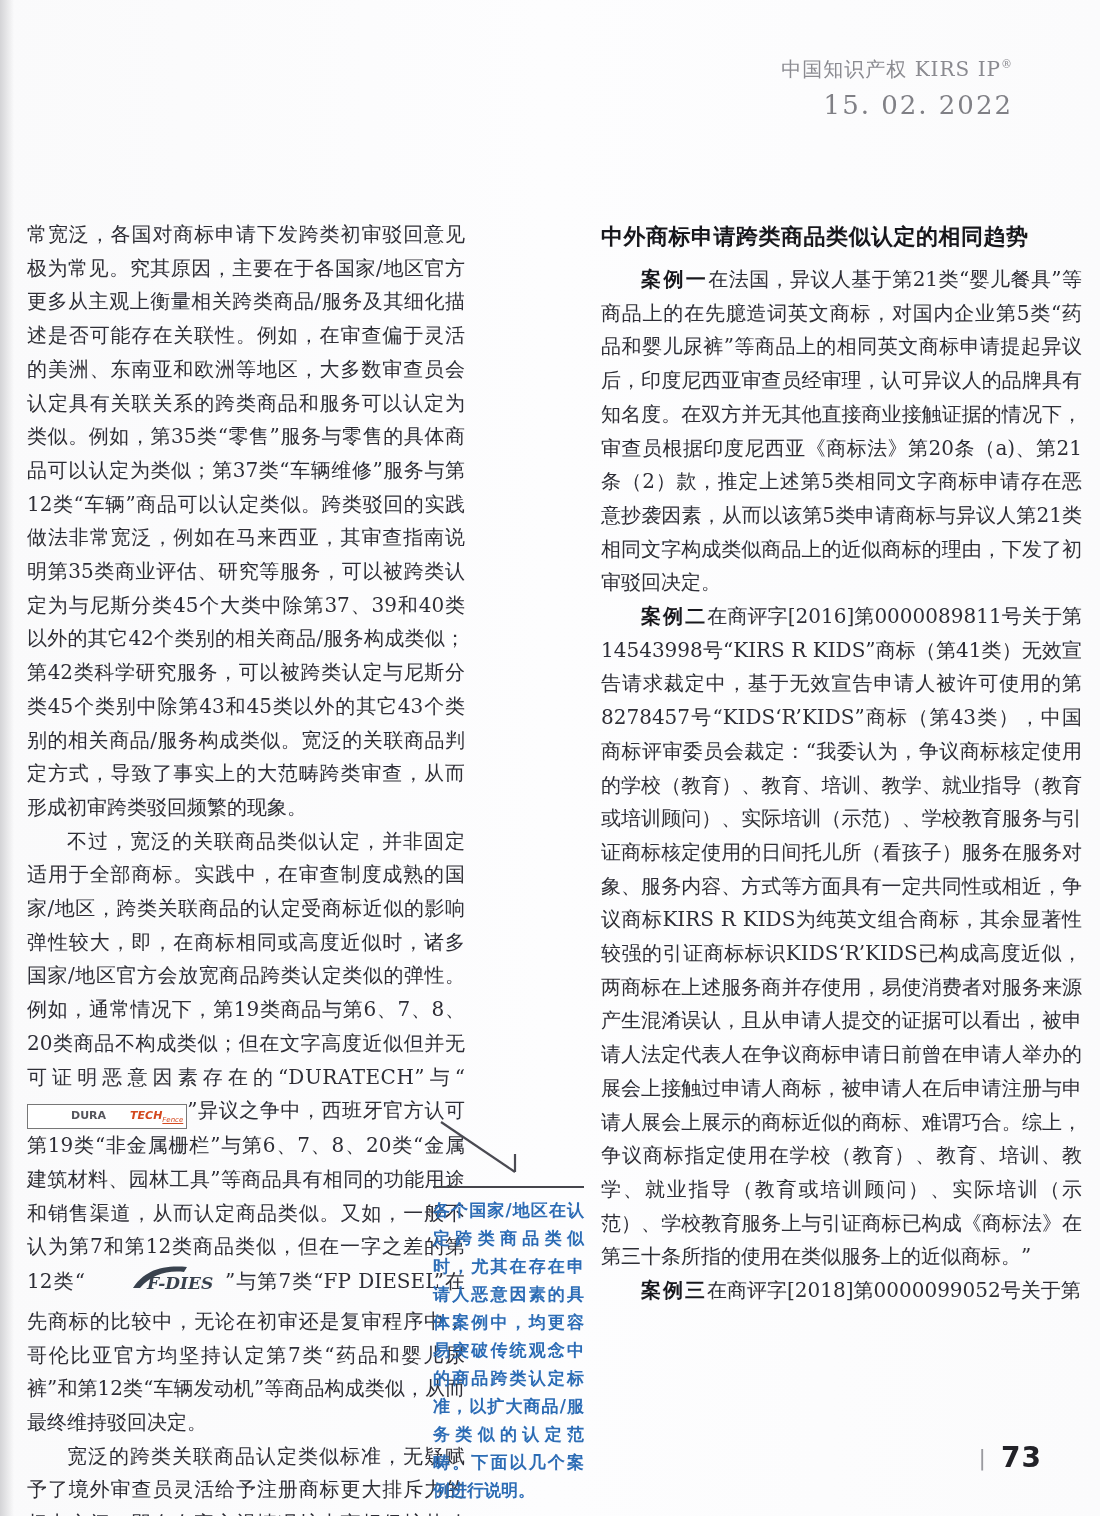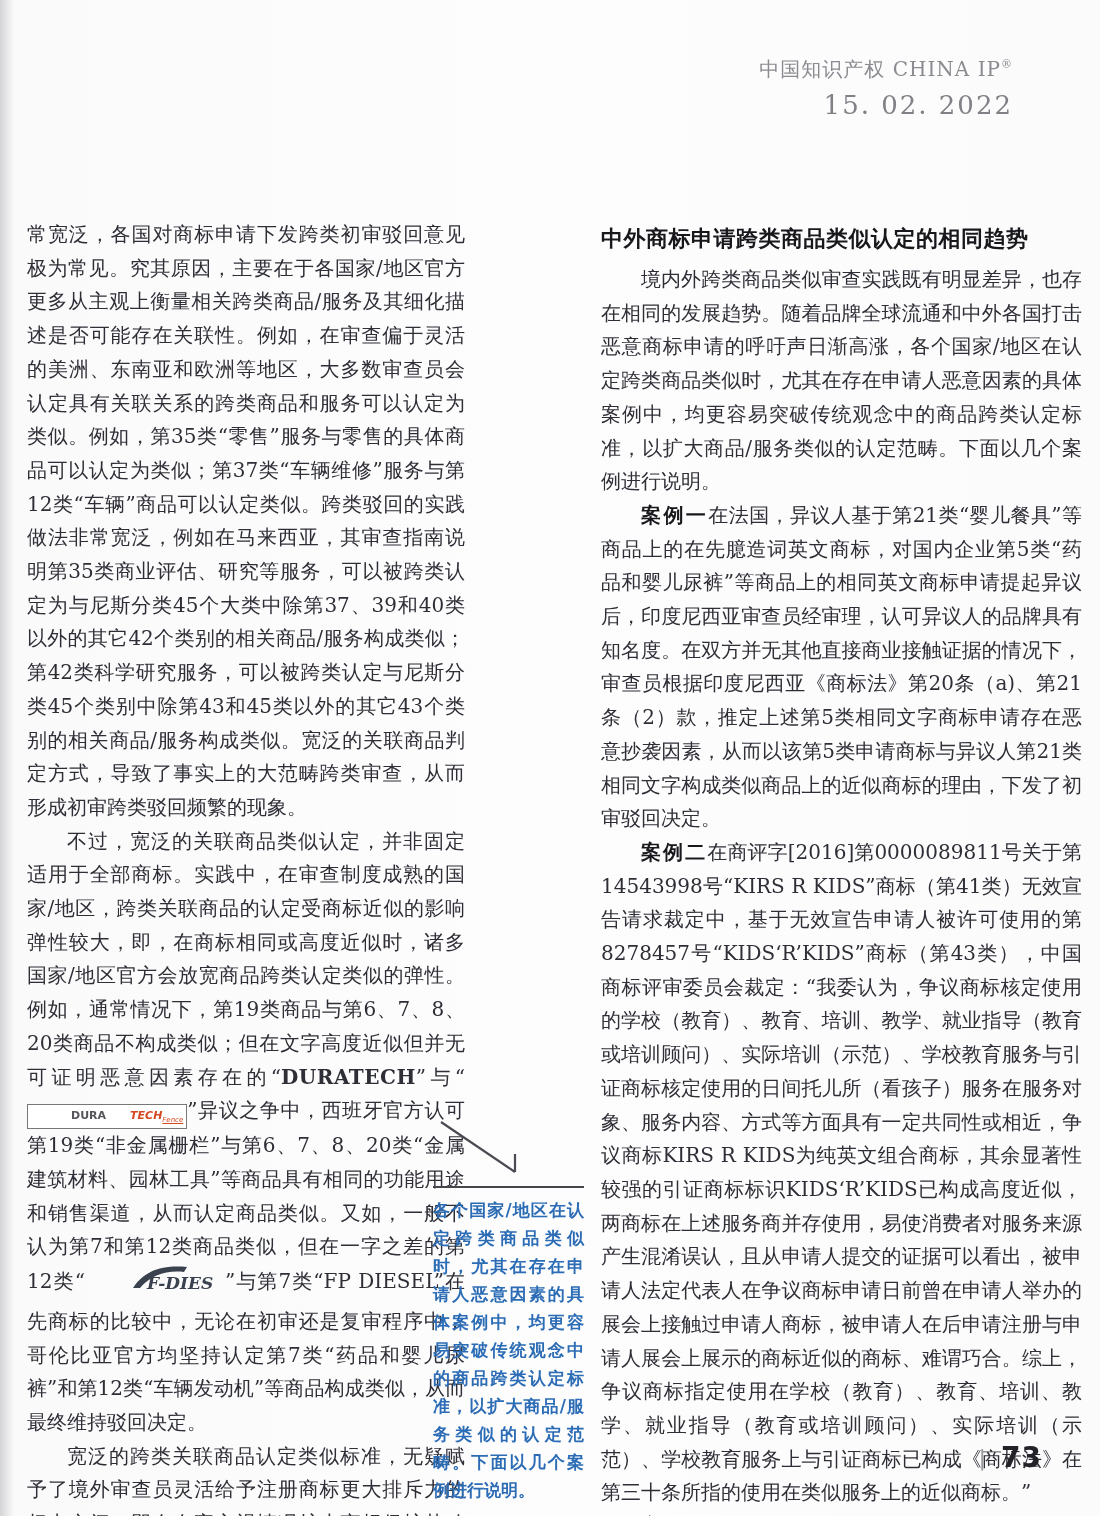--- a/index.html
+++ b/index.html
@@ -12,25 +12,25 @@
   .header{position:absolute;top:56px;right:87px;text-align:right;color:#8a8a90;}
   .brand{font-size:20px;letter-spacing:1px;}
   .brand sup{font-size:11px;}
   .issue-date{font-size:26px;margin-top:7px;letter-spacing:2px;color:#808086;}
   
   .col{position:absolute;font-size:20px;line-height:33.7px;color:#2e2e36;text-align:justify;}
   .col p{margin:0;}
   .left-col{left:27px;top:218px;width:438px;}
   .right-col{left:601px;top:224px;width:481px;}
   .indent{text-indent:2em;}
-  .sec-heading{font-family:Liberation Serif, serif;font-weight:bold;
+  .sec-heading{font-family:Liberation Mono, monospace;font-weight:bold;
        font-size:22px;color:#17171c;margin:0 0 9px 0;letter-spacing:.5px;line-height:30px;}
   .case-label{font-family:"DejaVu Sans","Liberation Sans",sans-serif;font-weight:bold;
        color:#17171c;letter-spacing:2px;margin-right:0;}
-  .latin-bold{font-weight:bold;letter-spacing:.5px;}
+  .latin-bold{font-weight:normal;letter-spacing:.5px;}
   
   .dura-logo{display:inline-block;border:1px solid #777;background:#fff;padding:0 3px 1px 3px;
        line-height:14px;vertical-align:-2px;font-family:"DejaVu Sans","Liberation Sans",sans-serif;
        white-space:nowrap;}
   .dura-logo .dura{font-size:11px;font-weight:bold;color:#55555c;margin-top:17px;}
   .dura-logo .tech{font-size:11px;font-weight:bold;font-style:italic;color:#d4491f;padding-left:24px;}
   .dura-logo .fence{font-size:7px;font-style:italic;color:#d4491f;vertical-align:-3px;text-decoration:underline;}
   
   .fdies-logo{display:inline-block;vertical-align:-6px;margin:0 2px;}
   
@@ -44,21 +44,21 @@
   .page-num .bar{color:#9a9aa0;font-size:22px;font-weight:normal;}
   .page-num .num{color:#222228;font-size:28px;font-weight:bold;letter-spacing:1px;}
 </style>
 </head>
 <body>
 
 <div class="page">
   <div class="edge-shadow"></div>
 
   <div class="header">
-    <div class="brand"><span>中国知识产权 CHINA IP</span><sup>®</sup></div>
+    <div class="brand"><span>中国知识产权 KIRS IP</span><sup>®</sup></div>
     <div class="issue-date">15. 02. 2022</div>
   </div>
 
   <div class="col left-col">
     <p>常宽泛，各国对商标申请下发跨类初审驳回意见极为常见。究其原因，主要在于各国家/地区官方更多从主观上衡量相关跨类商品/服务及其细化描述是否可能存在关联性。例如，在审查偏于灵活的美洲、东南亚和欧洲等地区，大多数审查员会认定具有关联关系的跨类商品和服务可以认定为类似。例如，第35类“零售”服务与零售的具体商品可以认定为类似；第37类“车辆维修”服务与第12类“车辆”商品可以认定类似。跨类驳回的实践做法非常宽泛，例如在马来西亚，其审查指南说明第35类商业评估、研究等服务，可以被跨类认定为与尼斯分类45个大类中除第37、39和40类以外的其它42个类别的相关商品/服务构成类似；第42类科学研究服务，可以被跨类认定与尼斯分类45个类别中除第43和45类以外的其它43个类别的相关商品/服务构成类似。宽泛的关联商品判定方式，导致了事实上的大范畴跨类审查，从而形成初审跨类驳回频繁的现象。</p>
     <p class="indent"><span>不过，宽泛的关联商品类似认定，并非固定适用于全部商标。实践中，在审查制度成熟的国家/地区，跨类关联商品的认定受商标近似的影响弹性较大，即，在商标相同或高度近似时，诸多国家/地区官方会放宽商品跨类认定类似的弹性。例如，通常情况下，第19类商品与第6、7、8、20类商品不构成类似；但在文字高度近似但并无可证明恶意因素存在的“</span><span class="latin-bold">DURATECH</span><span>”与“</span><span class="dura-logo"><span class="dura">DURA</span><span class="tech">TECH</span><span class="fence">Fence</span></span><span>”异议之争中，西班牙官方认可第19类“非金属栅栏”与第6、7、8、20类“金属建筑材料、园林工具”等商品具有相同的功能用途和销售渠道，从而认定商品类似。又如，一般不认为第7和第12类商品类似，但在一字之差的第12类“</span><span class="fdies-logo"><svg width="96" height="30" viewBox="0 0 96 30">
             <path d="M6 24 C 18 5, 38 1, 60 3 L 57 8 C 40 6, 24 11, 13 24 Z" fill="#39424e"></path>
             <text x="20" y="25" font-style="italic" font-weight="bold" font-size="17" fill="#39424e">F-DIES</text>
           </svg></span><span>”与第7类“FP DIESEL”在先商标的比较中，无论在初审还是复审程序中，哥伦比亚官方均坚持认定第7类“药品和婴儿尿裤”和第12类“车辆发动机”等商品构成类似，从而最终维持驳回决定。</span></p>
     <p class="indent">宽泛的跨类关联商品认定类似标准，无疑赋予了境外审查员灵活给予注册商标更大排斥力的权力空间，即存在官方视情况扩大商标保护范畴的灵活性。该制度实践对于商标注册人一定程度上有利，但对于争取商标注册的申请人而言，则增加了商标注册的不确定性和预测难度。</p>
@@ -68,21 +68,20 @@
     <svg width="96" height="60" viewBox="0 0 96 60">
       <line x1="8" y1="4" x2="82" y2="54" stroke="#4a4a52" stroke-width="2.2"></line>
       <line x1="82" y1="54" x2="82" y2="36" stroke="#4a4a52" stroke-width="2.2"></line>
     </svg>
     <hr class="pq-rule">
     <div class="pq-text">各个国家/地区在认定跨类商品类似时，尤其在存在申请人恶意因素的具体案例中，均更容易突破传统观念中的商品跨类认定标准，以扩大商品/服务类似的认定范畴。下面以几个案例进行说明。</div>
   </div>
 
   <div class="col right-col">
     <h2 class="sec-heading">中外商标申请跨类商品类似认定的相同趋势</h2>
-    <p class="indent">境内外跨类商品类似审查实践既有明显差异，也存在相同的发展趋势。随着品牌全球流通和中外各国打击恶意商标申请的呼吁声日渐高涨，各个国家/地区在认定跨类商品类似时，尤其在存在申请人恶意因素的具体案例中，均更容易突破传统观念中的商品跨类认定标准，以扩大商品/服务类似的认定范畴。下面以几个案例进行说明。</p>
     <p class="indent"><b class="case-label">案例一</b><span>在法国，异议人基于第21类“婴儿餐具”等商品上的在先臆造词英文商标，对国内企业第5类“药品和婴儿尿裤”等商品上的相同英文商标申请提起异议后，印度尼西亚审查员经审理，认可异议人的品牌具有知名度。在双方并无其他直接商业接触证据的情况下，审查员根据印度尼西亚《商标法》第20条（a)、第21条（2）款，推定上述第5类相同文字商标申请存在恶意抄袭因素，从而以该第5类申请商标与异议人第21类相同文字构成类似商品上的近似商标的理由，下发了初审驳回决定。</span></p>
     <p class="indent"><b class="case-label">案例二</b><span>在商评字[2016]第0000089811号关于第14543998号“KIRS R KIDS”商标（第41类）无效宣告请求裁定中，基于无效宣告申请人被许可使用的第8278457号“KIDS‘R’KIDS”商标（第43类），中国商标评审委员会裁定：“我委认为，争议商标核定使用的学校（教育）、教育、培训、教学、就业指导（教育或培训顾问）、实际培训（示范）、学校教育服务与引证商标核定使用的日间托儿所（看孩子）服务在服务对象、服务内容、方式等方面具有一定共同性或相近，争议商标KIRS R KIDS为纯英文组合商标，其余显著性较强的引证商标标识KIDS‘R’KIDS已构成高度近似，两商标在上述服务商并存使用，易使消费者对服务来源产生混淆误认，且从申请人提交的证据可以看出，被申请人法定代表人在争议商标申请日前曾在申请人举办的展会上接触过申请人商标，被申请人在后申请注册与申请人展会上展示的商标近似的商标、难谓巧合。综上，争议商标指定使用在学校（教育）、教育、培训、教学、就业指导（教育或培训顾问）、实际培训（示范）、学校教育服务上与引证商标已构成《商标法》在第三十条所指的使用在类似服务上的近似商标。”</span></p>
     <p class="indent"><b class="case-label">案例三</b><span>在商评字[2018]第0000099052号关于第</span></p>
   </div>
 
   <div class="page-num">
     <span class="bar">|</span>
     <span class="num">73</span>
   </div>
 </div>

